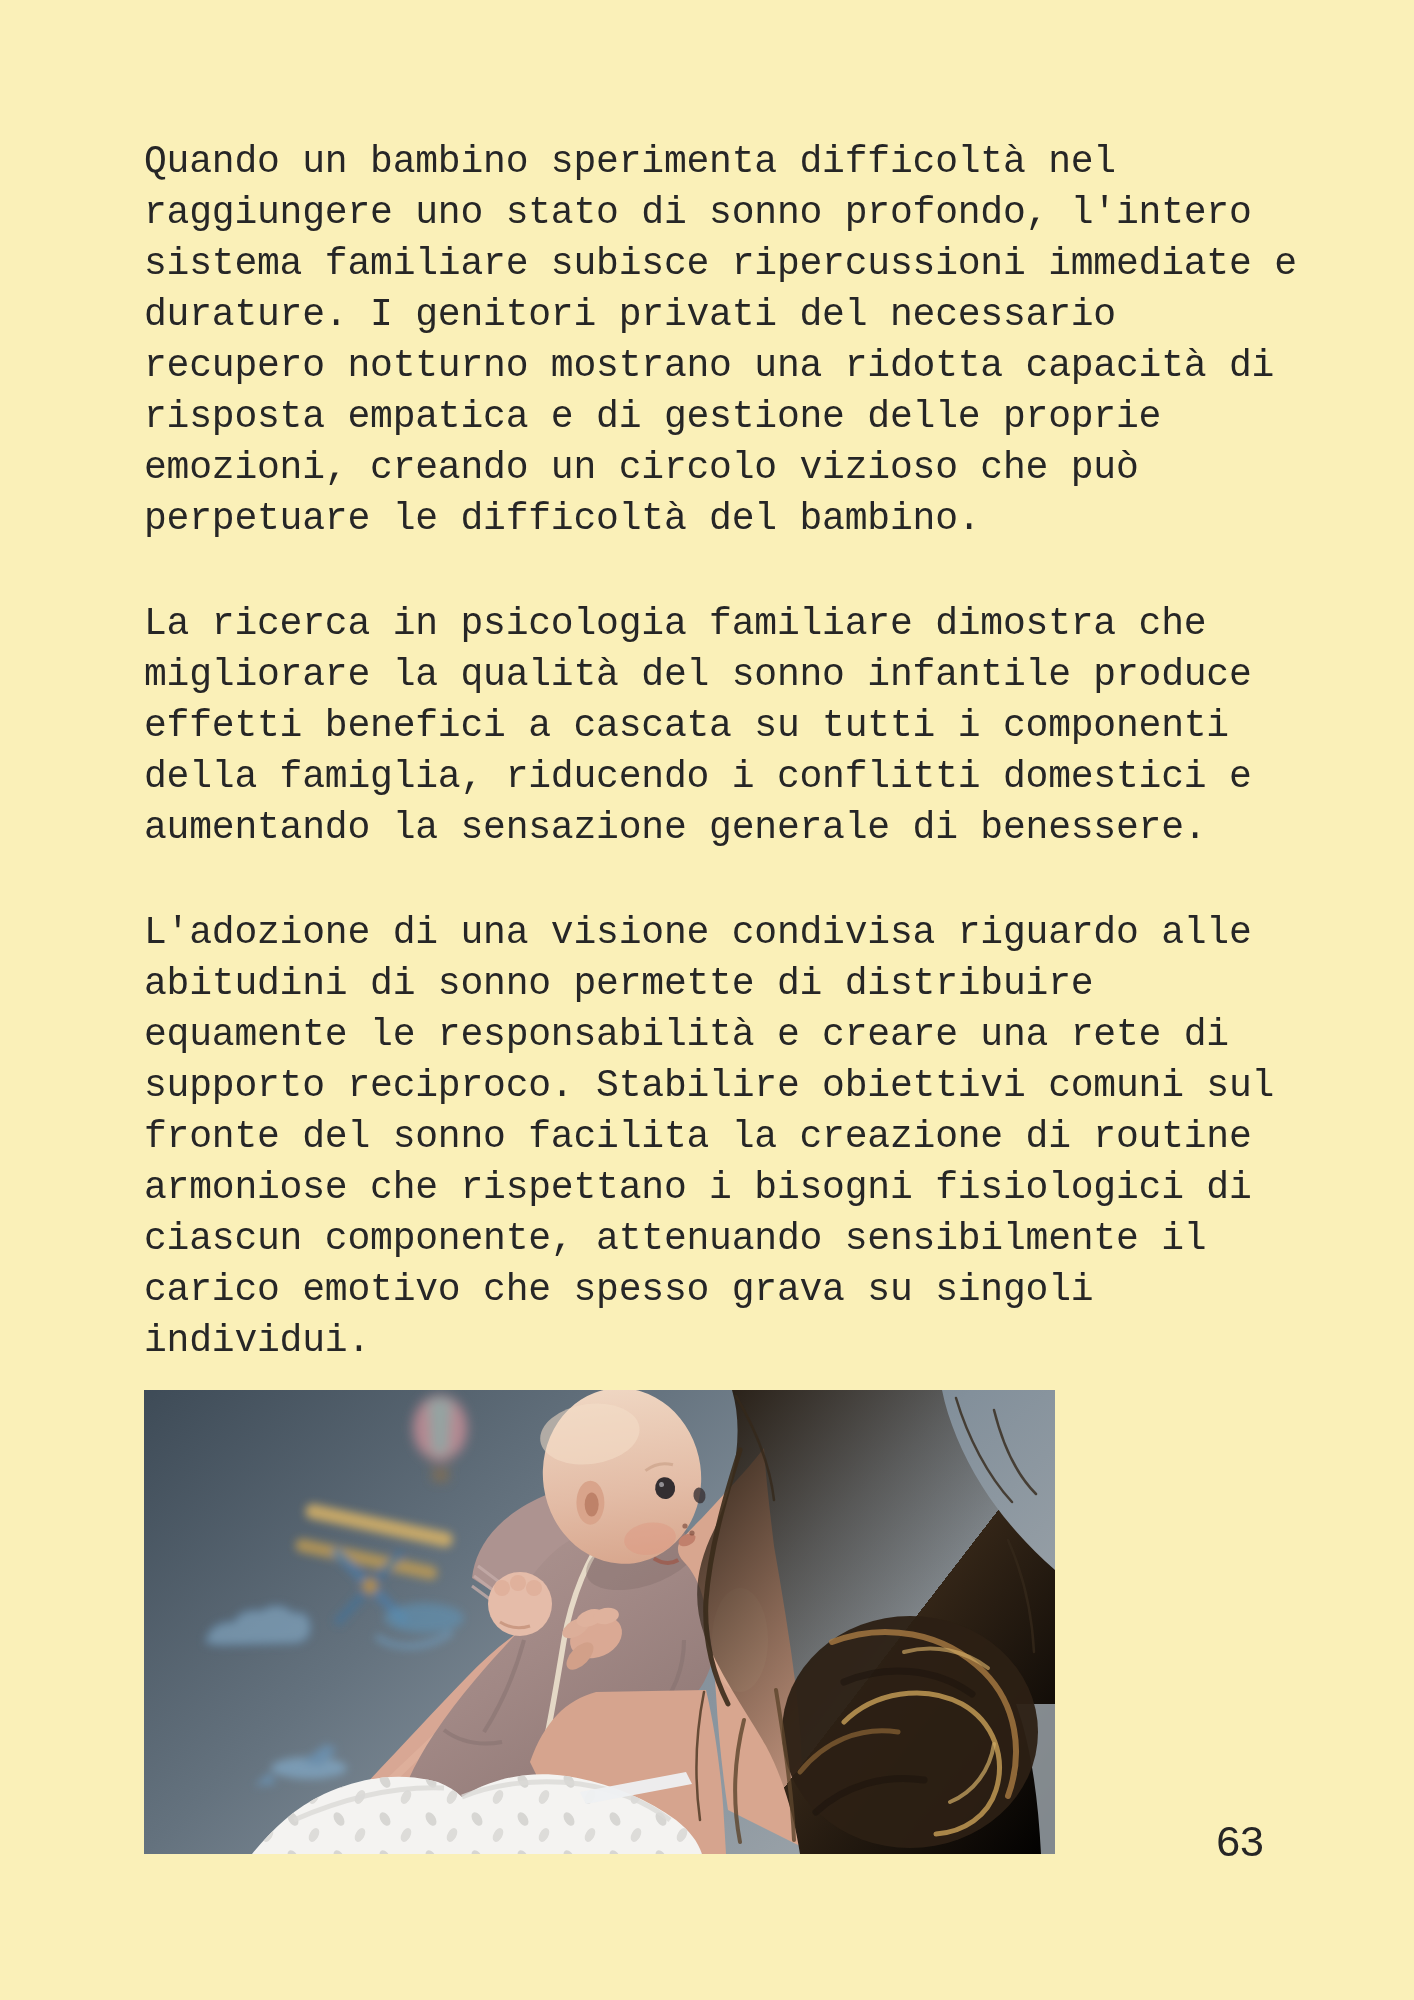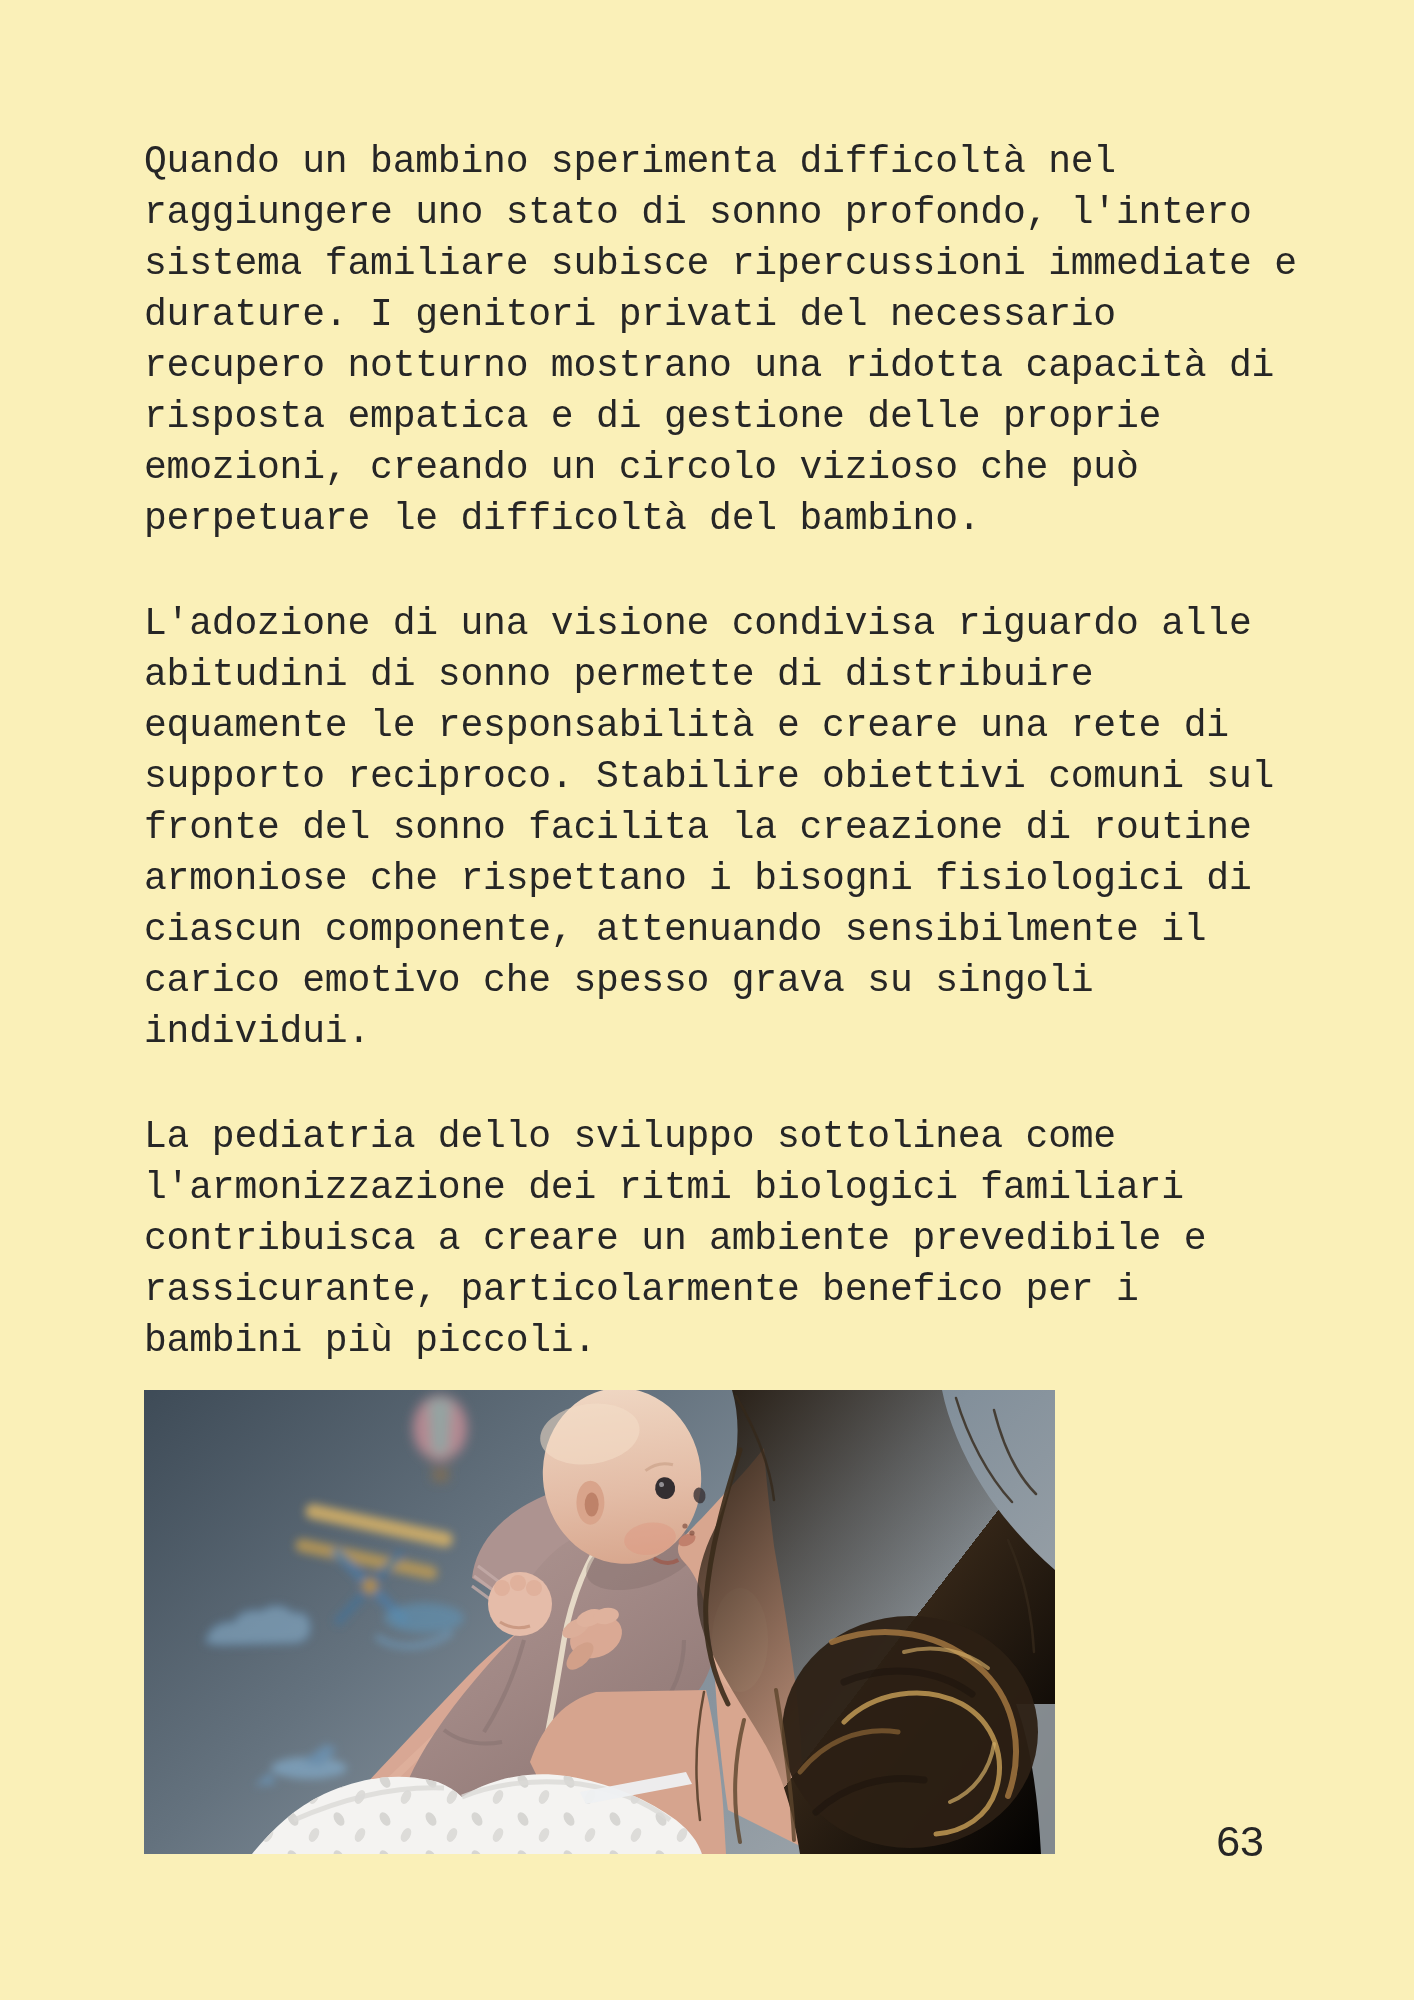--- a/index.html
+++ b/index.html
@@ -43,22 +43,22 @@
     color: #262626;
   }
 </style>
 </head>
 <body>
 
 <main class="page">
 
   <section class="content">
     <p>Quando un bambino sperimenta difficoltà nel raggiungere uno stato di sonno profondo, l'intero sistema familiare subisce ripercussioni immediate e durature. I genitori privati del necessario recupero notturno mostrano una ridotta capacità di risposta empatica e di gestione delle proprie emozioni, creando un circolo vizioso che può perpetuare le difficoltà del bambino.</p>
+    <p>La ricerca in psicologia familiare dimostra che migliorare la qualità del sonno infantile produce effetti benefici a cascata su tutti i componenti della famiglia, riducendo i conflitti domestici e aumentando la sensazione generale di benessere.</p>
     <p>L'adozione di una visione condivisa riguardo alle abitudini di sonno permette di distribuire equamente le responsabilità e creare una rete di supporto reciproco. Stabilire obiettivi comuni sul fronte del sonno facilita la creazione di routine armoniose che rispettano i bisogni fisiologici di ciascun componente, attenuando sensibilmente il carico emotivo che spesso grava su singoli individui.</p>
-    <p>La pediatria dello sviluppo sottolinea come l'armonizzazione dei ritmi biologici familiari contribuisca a creare un ambiente prevedibile e rassicurante, particolarmente benefico per i bambini più piccoli.</p>
 
     <figure class="photo" aria-label="Madre che solleva in alto un neonato in tutina rosa antico e lo bacia, davanti a una parete azzurro-grigia con decorazioni infantili; la madre indossa una camicetta bianca traforata e ha i capelli castani raccolti">
       <svg width="911" height="464" viewBox="0 0 911 464" xmlns="http://www.w3.org/2000/svg" role="img">
         <defs>
           <linearGradient id="gWall" x1="0" y1="0" x2="1" y2="0.55">
             <stop offset="0" stop-color="#3E4B57"></stop>
             <stop offset="0.42" stop-color="#64727E"></stop>
             <stop offset="0.7" stop-color="#83909B"></stop>
             <stop offset="1" stop-color="#9AA2A8"></stop>
           </linearGradient>

